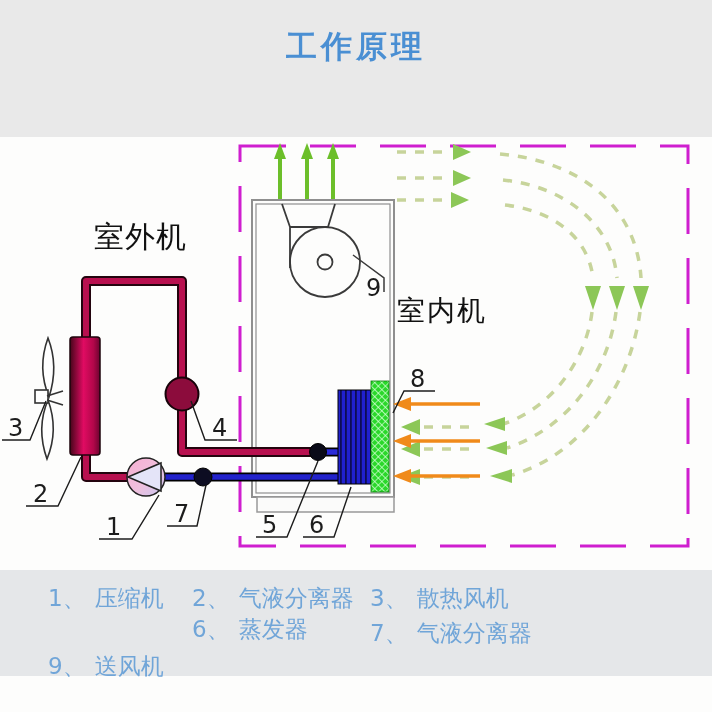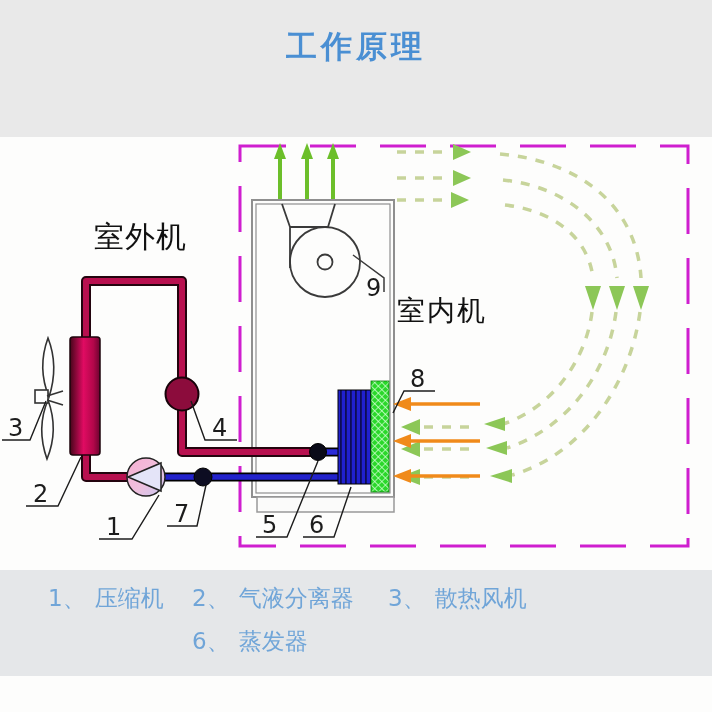--- a/index.html
+++ b/index.html
@@ -186,15 +186,17 @@
     <text class="callout" x="366" y="296">9</text>
   </g>
 
   <text class="unit-label" x="94" y="247" font-size="30" letter-spacing="1">室外机</text>
   <text class="unit-label" x="397" y="320" font-size="28" letter-spacing="2">室内机</text>
 </svg>
 
 <div class="footer-band">
   <div class="legend-item" style="left:48px;top:13px"><span class="num">1、</span><span>压缩机</span></div>
   <div class="legend-item" style="left:192px;top:13px"><span class="num">2、</span><span>气液分离器</span></div>
-  <div class="legend-item" style="left:388px;top:13px"><span class="num">3、</span><span>散热风机</span></div>
-  <div class="legend-item" style="left:192px;top:56px"><span class="num">6、</span><span>蒸发器</span></div>
+  <div class="legend-item" style="left:370px;top:13px"><span class="num">3、</span><span>散热风机</span></div>
+  <div class="legend-item" style="left:192px;top:44px"><span class="num">6、</span><span>蒸发器</span></div>
+  <div class="legend-item" style="left:370px;top:48px"><span class="num">7、</span><span>气液分离器</span></div>
+  <div class="legend-item" style="left:48px;top:81px"><span class="num">9、</span><span>送风机</span></div>
 </div>
 
 </body></html>

